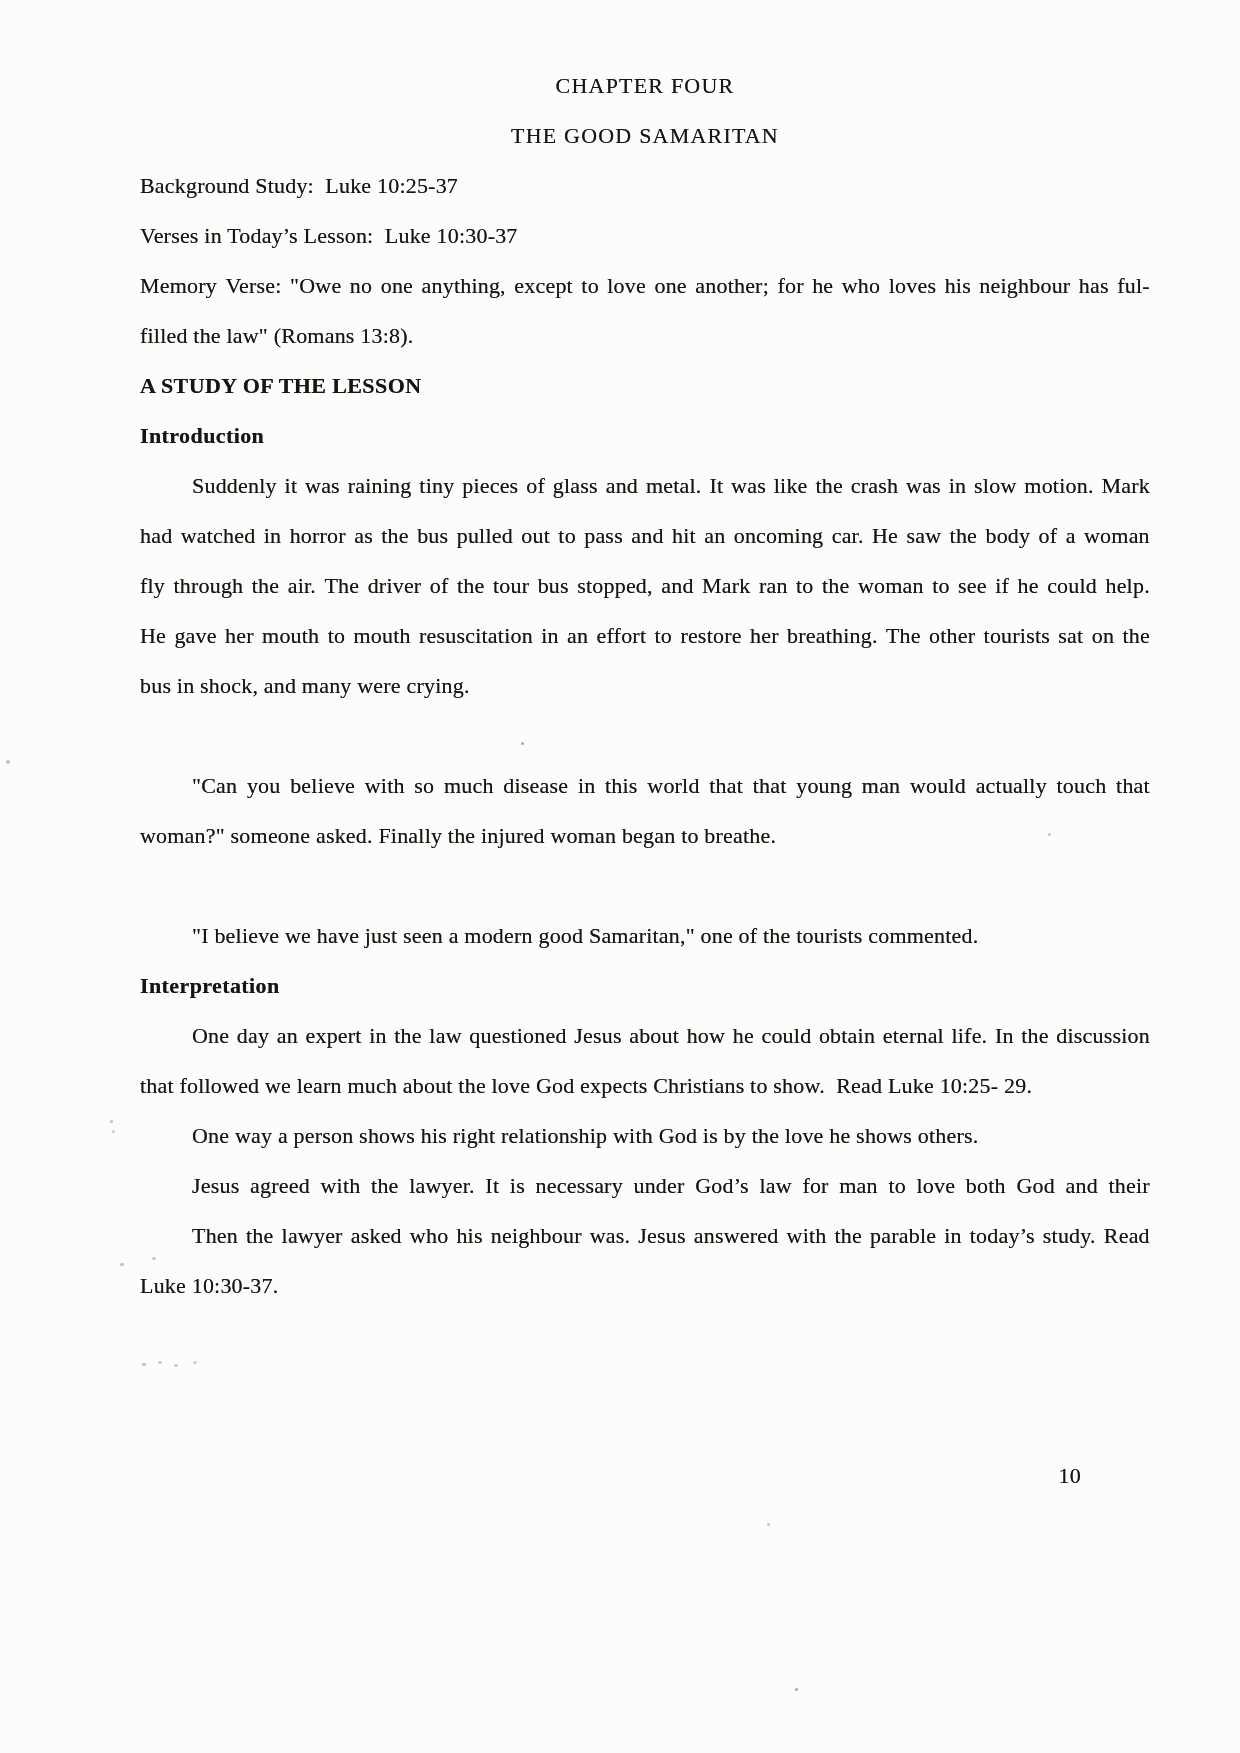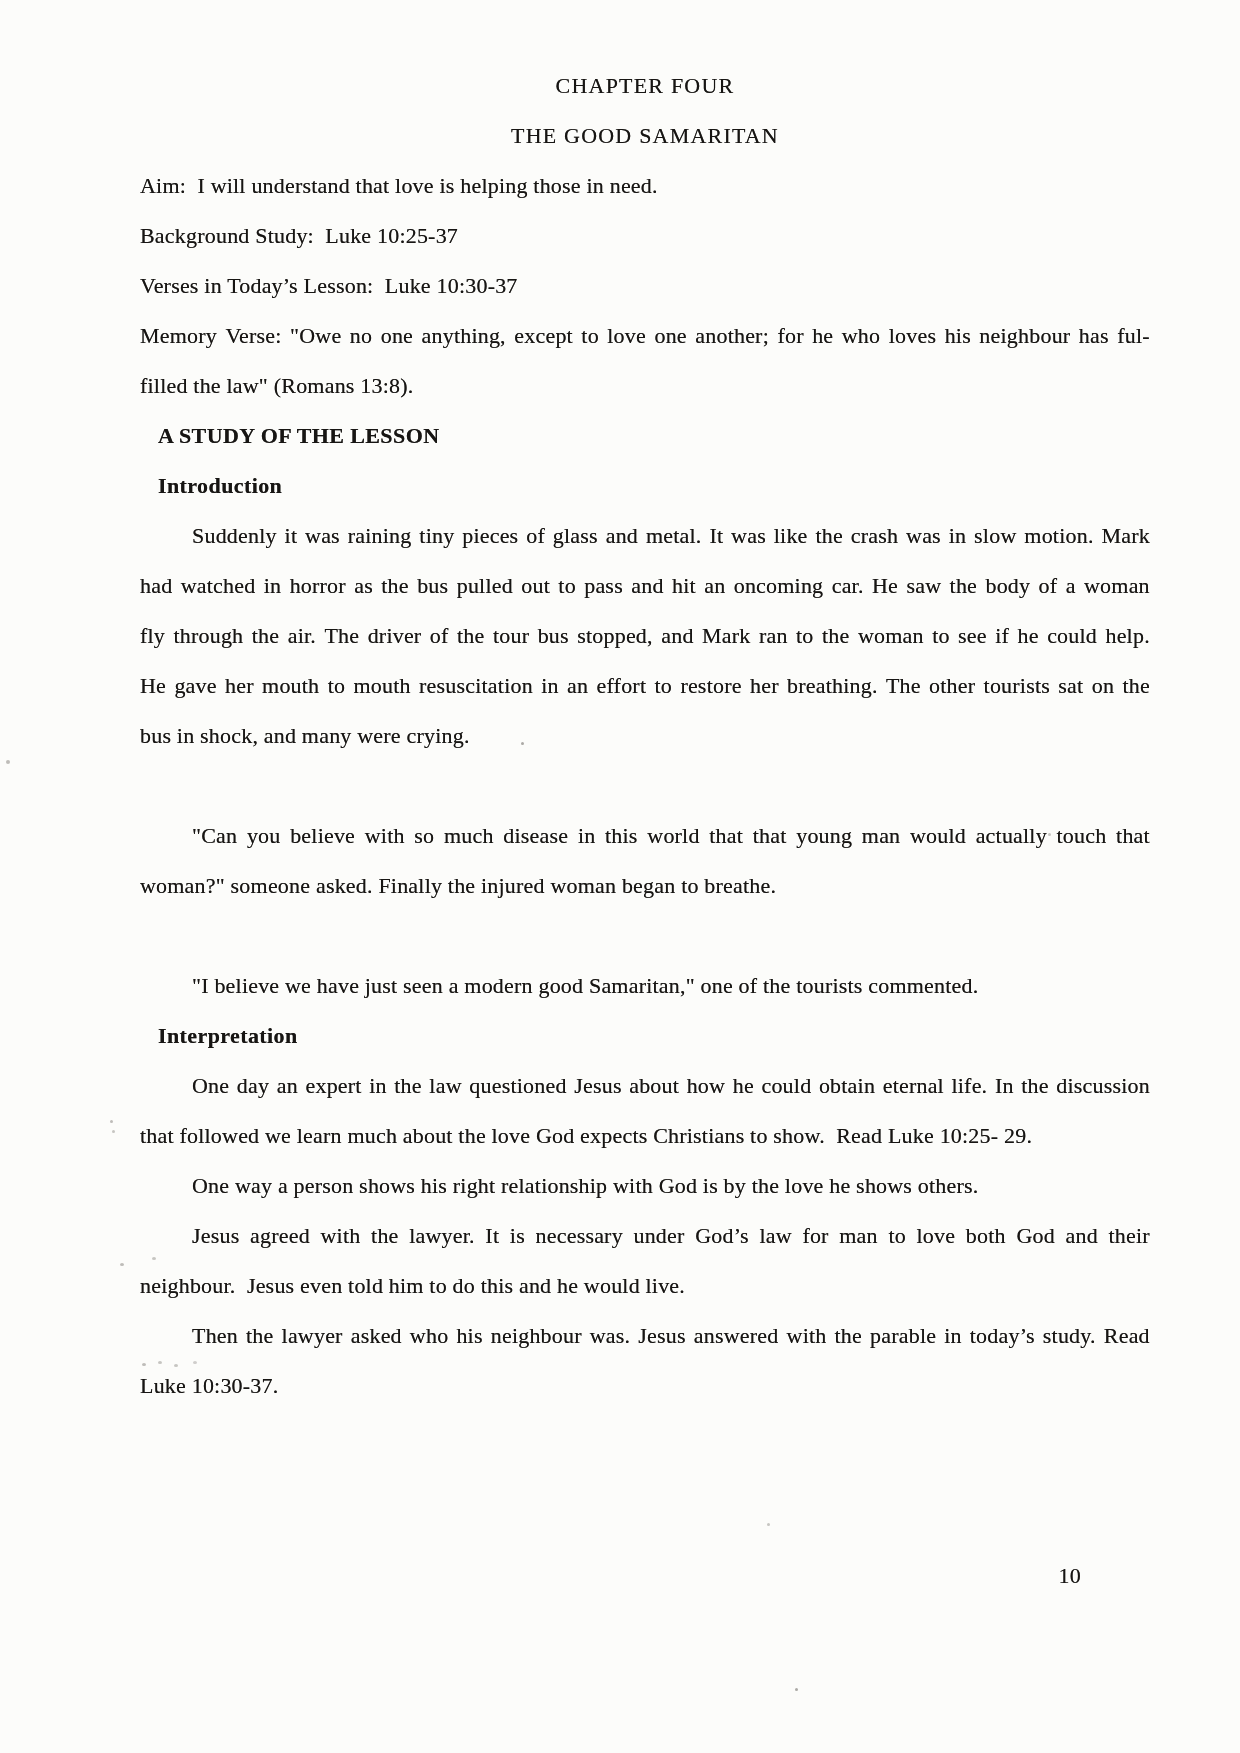--- a/index.html
+++ b/index.html
@@ -24,21 +24,21 @@
     text-shadow:0 0 0.6px rgba(23,21,19,0.65);
   }
   .line{
     height:50px;
     line-height:50px;
     white-space:pre;
     letter-spacing:0.2px;
   }
   .center{text-align:center;font-family:Liberation Serif, serif;}
   .title{letter-spacing:1.2px;}
-  .heading{font-weight:700;letter-spacing:0.4px;margin-left:18px;}
+  .heading{font-weight:700;letter-spacing:0.4px;}
   .indent{padding-left:52px;}
   .just{
     display:flex;
     justify-content:space-between;
     white-space:nowrap;
   }
   .just span{flex:0 0 auto;}
   .pagenum{
     position:relative;
     left:-69px;
@@ -51,21 +51,20 @@
     border-radius:50%;
   }
 </style>
 </head>
 <body>
 
 <div id="page">
   <div id="doc">
       <div class="line center title">CHAPTER FOUR</div>
       <div class="line center title">THE GOOD SAMARITAN</div>
-      <div class="line">Aim:  I will understand that love is helping those in need.</div>
       <div class="line">Background Study:  Luke 10:25-37</div>
       <div class="line">Verses in Today’s Lesson:  Luke 10:30-37</div>
       <div class="line just">
         <span>Memory</span>
         <span>Verse:</span>
         <span>"Owe</span>
         <span>no</span>
         <span>one</span>
         <span>anything,</span>
         <span>except</span>
@@ -242,21 +241,20 @@
         <span>law</span>
         <span>for</span>
         <span>man</span>
         <span>to</span>
         <span>love</span>
         <span>both</span>
         <span>God</span>
         <span>and</span>
         <span>their</span>
       </div>
-      <div class="line">neighbour.  Jesus even told him to do this and he would live.</div>
       <div class="line indent just">
         <span>Then</span>
         <span>the</span>
         <span>lawyer</span>
         <span>asked</span>
         <span>who</span>
         <span>his</span>
         <span>neighbour</span>
         <span>was.</span>
         <span>Jesus</span>

